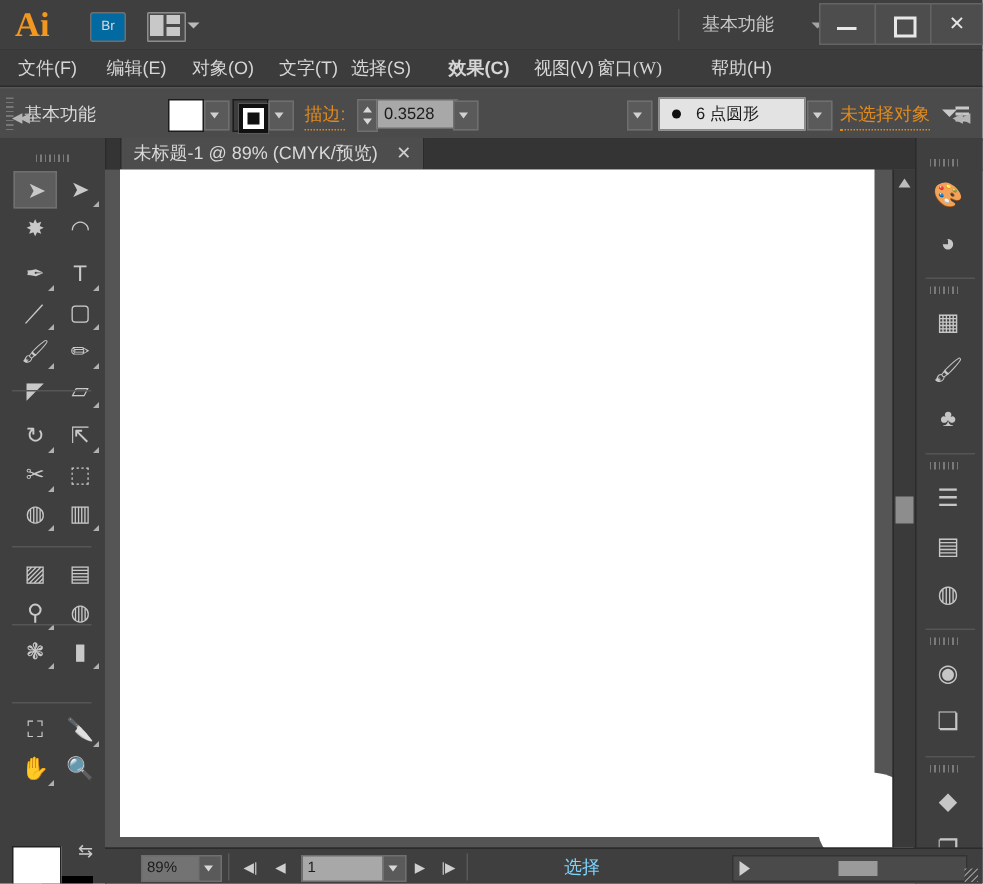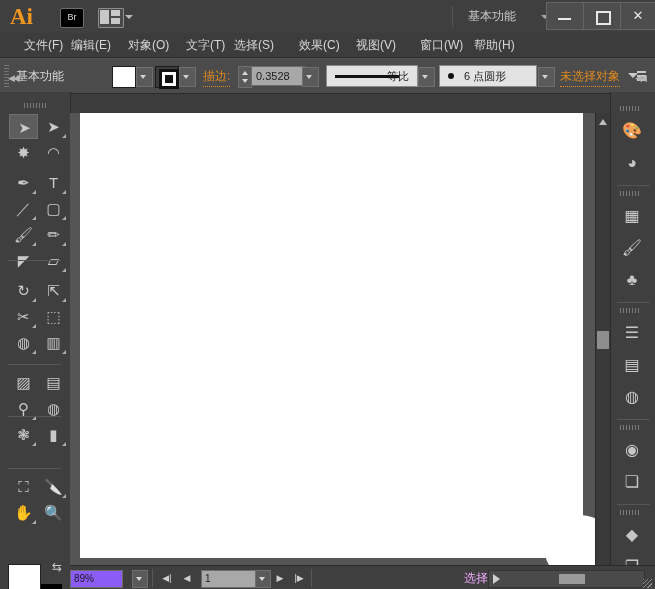--- a/index.html
+++ b/index.html
@@ -12,21 +12,21 @@
   }
   #app{position:relative;width:655px;height:589px;}
 
   
   .titlebar{position:absolute;left:0;top:0;width:655px;height:33px;
     background:#3f3f3f;border-bottom:1px solid #2c2c2c;}
   .ai-logo{position:absolute;left:10px;top:4px;width:40px;height:26px;
     color:#f2971f;font-size:23px;font-weight:bold;font-family:"Liberation Serif",serif;
     letter-spacing:0px;line-height:26px;}
   .br-btn{position:absolute;left:60px;top:8px;width:22px;height:18px;
-    background:#000000;border:1px solid #6e6e6e;border-radius:2px;
+    background:#0369a1;border:1px solid #6e6e6e;border-radius:2px;
     color:#d8d8d8;font-size:9px;text-align:center;line-height:17px;}
   .arrange-btn{position:absolute;left:98px;top:8px;width:24px;height:18px;
     background:#4a4a4a;border:1px solid #8d8d8d;border-radius:1px;}
   .arrange-btn i{position:absolute;display:block;background:#c8c8c8;}
   .arrange-btn .q1{left:1px;top:1px;width:9px;height:14px;}
   .arrange-btn .q2{left:12px;top:1px;width:9px;height:6px;}
   .arrange-btn .q3{left:12px;top:9px;width:9px;height:6px;}
   .caret{position:absolute;width:0;height:0;border-left:4px solid transparent;
     border-right:4px solid transparent;border-top:4px solid #b9b9b9;}
   .arrange-caret{left:125px;top:15px;}
@@ -131,34 +131,34 @@
     border-left:1px solid #2b2b2b;}
   .rgrip{position:absolute;left:9px;width:20px;height:5px;
     background:repeating-linear-gradient(to right,#7a7a7a 0 1px,#3f3f3f 1px 3px);}
   .ricon{position:absolute;left:7px;width:28px;height:28px;text-align:center;
     line-height:28px;font-size:16px;color:#c6c6c6;}
   .rdiv{position:absolute;left:6px;width:33px;height:1px;background:#555;}
 
   
   .statusbar{position:absolute;left:70px;top:565px;width:585px;height:24px;
     background:#3f3f3f;border-top:1px solid #2b2b2b;}
-  .zoomfield{position:absolute;left:0;top:4px;width:48px;height:16px;background:#8b5cf6;
+  .zoomfield{position:absolute;left:24px;top:4px;width:48px;height:16px;background:#737373;
     border:1px solid #6d6d6d;color:#1c1c1c;font-size:10px;line-height:16px;padding-left:3px;}
   .zoomdd{position:absolute;left:62px;top:4px;width:14px;height:16px;background:#5a5a5a;
     border:1px solid #6f6f6f;}
   .zoomdd .caret{left:3px;top:6px;border-left-width:3px;border-right-width:3px;border-top:4px solid #d8d8d8;}
   .navbtn{position:absolute;top:5px;width:14px;height:14px;text-align:center;
     line-height:14px;font-size:9px;color:#cfcfcf;}
   .pagefield{position:absolute;left:131px;top:4px;width:52px;height:16px;background:#a8a8a8;
     border:1px solid #6d6d6d;color:#1c1c1c;font-size:10px;line-height:16px;padding-left:3px;}
   .pagedd{position:absolute;left:185px;top:4px;width:14px;height:16px;background:#5a5a5a;
     border:1px solid #6f6f6f;}
   .pagedd .caret{left:3px;top:6px;border-left-width:3px;border-right-width:3px;border-top:4px solid #d8d8d8;}
   .statustext{position:absolute;left:218px;top:4px;width:200px;height:16px;
-    color:#f0abfc;font-size:12px;line-height:16px;text-align:right;}
+    color:#7dd3fc;font-size:12px;line-height:16px;text-align:center;}
   .sb-sep{position:absolute;top:3px;width:1px;height:18px;background:#585858;}
   .hscroll{position:absolute;left:418px;top:4px;width:155px;height:16px;background:#4a4a4a;
     border:1px solid #333;}
   .hscroll .play{position:absolute;left:4px;top:3px;width:0;height:0;
     border-top:5px solid transparent;border-bottom:5px solid transparent;border-left:7px solid #cfcfcf;}
   .hthumb{position:absolute;left:70px;top:3px;width:26px;height:10px;background:#9a9a9a;}
   .grip-corner{position:absolute;right:3px;bottom:2px;width:9px;height:9px;
     background:repeating-linear-gradient(135deg,#8a8a8a 0 1px,#3f3f3f 1px 3px);}
 </style>
 </head>
@@ -181,28 +181,28 @@
     <div class="wbtn wmin">
         <span class="wmin-g"></span>
       </div>
     <div class="wbtn wmax">
         <span class="wmax-g"></span>
       </div>
     <div class="wbtn wclose">✕</div>
   </div>
 
   <div class="menubar" id="menubar">
-      <div class="menuitem" style="left: 8px; margin-left: 12px;">文件(F)</div>
+      <div class="menuitem" style="left: 8px;">文件(F)</div>
       <div class="menuitem" style="left: 67px;">编辑(E)</div>
       <div class="menuitem" style="left: 124px;">对象(O)</div>
       <div class="menuitem" style="left: 182px;">文字(T)</div>
       <div class="menuitem" style="left: 230px;">选择(S)</div>
-      <div class="menuitem" style="left: 295px;">效果(C)</div>
+      <div class="menuitem" style="left: 295px; font-weight: bold;">效果(C)</div>
       <div class="menuitem" style="left: 352px;">视图(V)</div>
-      <div class="menuitem" style="left: 416px;">窗口(W)</div>
+      <div class="menuitem" style="left: 394px; font-family: Liberation Serif, serif;">窗口(W)</div>
       <div class="menuitem" style="left: 470px;">帮助(H)</div>
     </div>
 
   <div class="controlbar">
     <div class="cb-grip"></div>
     <div class="cb-label">基本功能</div>
 
     <div class="swatch fill-sw"></div>
     <div class="dd-btn" style="left:136px">
         <span class="caret"></span>
@@ -221,24 +221,20 @@
 
     <div class="spinner" style="left:238px">
       <span class="up"></span>
         <span class="dn"></span>
     </div>
     <div class="field" style="left:251px;width:44px">0.3528</div>
     <div class="dd-btn" style="left:302px">
         <span class="caret"></span>
       </div>
 
-    <div class="combo" style="left:326px;width:90px">
-      <span class="cline"></span>
-      <span class="ctxt">等比</span>
-    </div>
     <div class="dd-btn" style="left:418px">
         <span class="caret"></span>
       </div>
 
     <div class="combo" style="left:439px;width:96px">
       <span class="cdot"></span>
       <span class="cleft">6 点圆形</span>
     </div>
     <div class="dd-btn" style="left:538px">
         <span class="caret"></span>
@@ -247,20 +243,26 @@
     <div class="cb-link" style="left:560px">未选择对象</div>
 
     <div class="panelmenu">
       <span class="tri"></span>
       <span class="ln a"></span>
         <span class="ln b"></span>
         <span class="ln c"></span>
     </div>
   </div>
 
+  <div class="tabbar">
+    <div class="doctab">
+      <span>未标题-1 @ 89% (CMYK/预览)</span>
+      <span class="tabclose">✕</span>
+    </div>
+  </div>
 
   <div class="tools">
     <div style="position:absolute;left:8px;top:-19px;color:#b5b5b5;font-size:9px;letter-spacing:-2px">◀◀</div>
     <div class="tools-grip"></div>
     <div id="toolgrid">
         <div class="tcell sel" style="left: 9px; top: 22px;">
           <span class="gl">➤</span>
         </div>
         <div class="tcell" style="left: 39px; top: 22px;">
           <span class="gl">➤</span>

